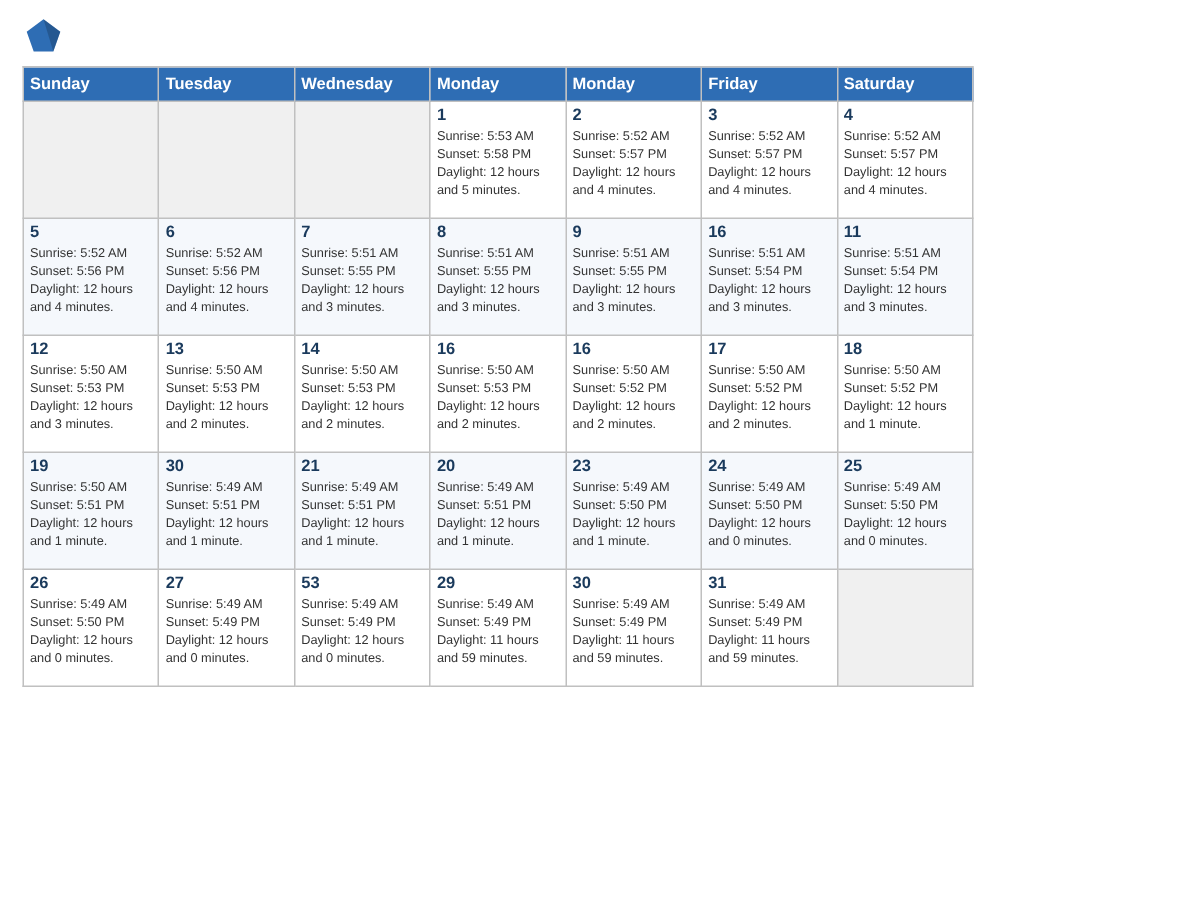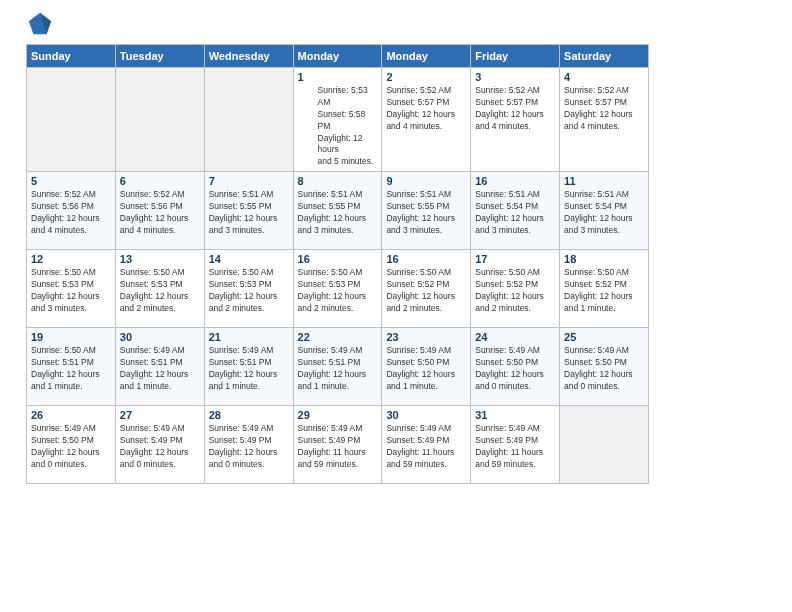--- a/index.html
+++ b/index.html
@@ -5,21 +5,21 @@
     * { box-sizing: border-box; margin: 0; padding: 0; }
     body {
       font-family: Arial, sans-serif;
       background: #fff;
       width: 792px;
       height: 612px;
       overflow: hidden;
     }
     .container {
       width: 664px;
-      padding: 10px 15px 5px 26px;
+      padding: 10px 15px 5px 15px;
     }
     .header-top {
       display: flex;
       justify-content: space-between;
       align-items: flex-start;
       margin-bottom: 6px;
     }
     .logo {
       display: flex;
       align-items: center;
@@ -123,21 +123,21 @@
           <th>Saturday</th>
         </tr>
     </thead>
     <tbody id="calendar-body">
     <tr>
           <td class="empty-cell"></td>
           <td class="empty-cell"></td>
           <td class="empty-cell"></td>
           <td>
             <div class="day-number">1</div>
-            <div class="day-detail" style="white-space: pre-line; margin-left: 20px;">Sunrise: 5:53 AM
+            <div class="day-detail" style="white-space: pre-line;">Sunrise: 5:53 AM
 Sunset: 5:58 PM
 Daylight: 12 hours
 and 5 minutes.</div>
           </td>
           <td>
             <div class="day-number">2</div>
             <div class="day-detail" style="white-space: pre-line;">Sunrise: 5:52 AM
 Sunset: 5:57 PM
 Daylight: 12 hours
 and 4 minutes.</div>
@@ -275,21 +275,21 @@
 and 1 minute.</div>
           </td>
           <td>
             <div class="day-number">21</div>
             <div class="day-detail" style="white-space: pre-line;">Sunrise: 5:49 AM
 Sunset: 5:51 PM
 Daylight: 12 hours
 and 1 minute.</div>
           </td>
           <td>
-            <div class="day-number">22</div>
+            <div class="day-number">20</div>
             <div class="day-detail" style="white-space: pre-line;">Sunrise: 5:49 AM
 Sunset: 5:51 PM
 Daylight: 12 hours
 and 1 minute.</div>
           </td>
           <td>
             <div class="day-number">23</div>
             <div class="day-detail" style="white-space: pre-line;">Sunrise: 5:49 AM
 Sunset: 5:50 PM
 Daylight: 12 hours
@@ -319,21 +319,21 @@
 and 0 minutes.</div>
           </td>
           <td>
             <div class="day-number">27</div>
             <div class="day-detail" style="white-space: pre-line;">Sunrise: 5:49 AM
 Sunset: 5:49 PM
 Daylight: 12 hours
 and 0 minutes.</div>
           </td>
           <td>
-            <div class="day-number">28</div>
+            <div class="day-number">53</div>
             <div class="day-detail" style="white-space: pre-line;">Sunrise: 5:49 AM
 Sunset: 5:49 PM
 Daylight: 12 hours
 and 0 minutes.</div>
           </td>
           <td>
             <div class="day-number">29</div>
             <div class="day-detail" style="white-space: pre-line;">Sunrise: 5:49 AM
 Sunset: 5:49 PM
 Daylight: 11 hours

